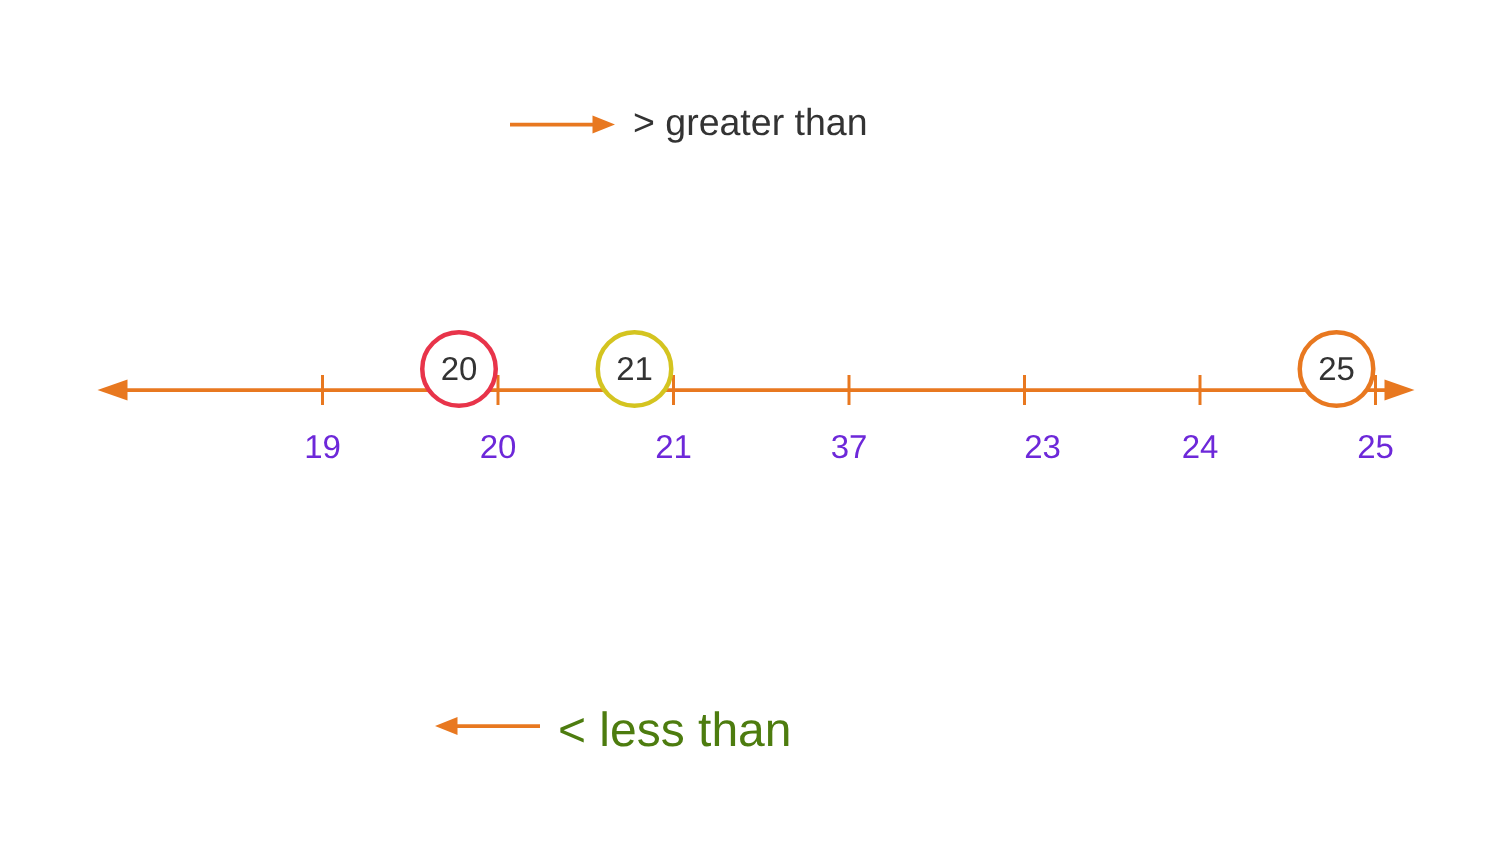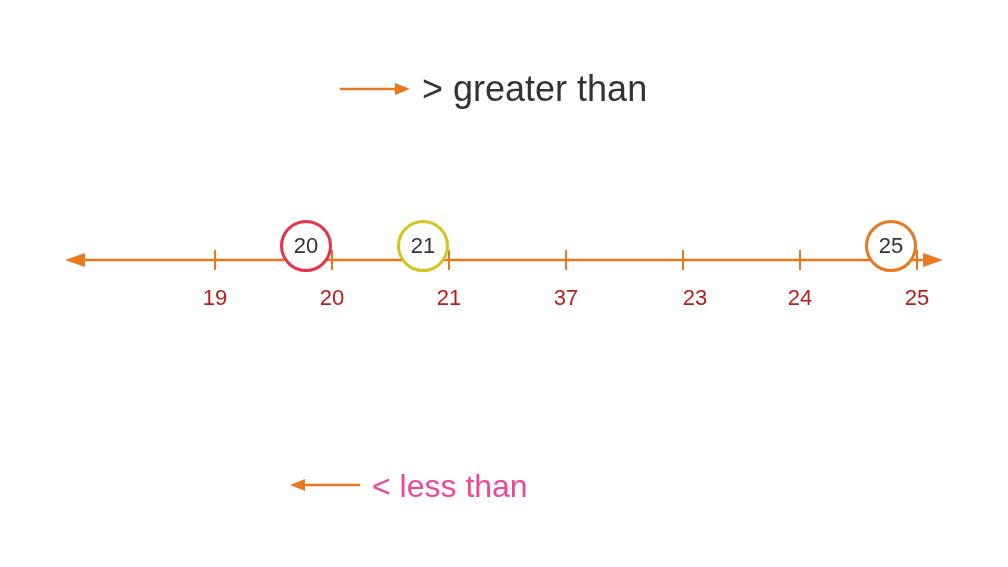--- a/index.html
+++ b/index.html
@@ -33,21 +33,21 @@
       display: flex;
       align-items: center;
     }
 
     .arrow-right svg {
       width: 70px;
       height: 20px;
     }
 
     .legend-text-greater {
-      font-size: 36px;
+      font-size: 25px;
       font-weight: 400;
       color: #333333;
       white-space: nowrap;
     }
 
     
     .legend-less {
       position: absolute;
       top: 468px;
       left: 290px;
@@ -57,21 +57,21 @@
     }
 
     .arrow-left svg {
       width: 70px;
       height: 20px;
     }
 
     .legend-text-less {
       font-size: 32px;
       font-weight: 400;
-      color: #ec4899;
+      color: #4d7c0f;
       white-space: nowrap;
     }
 
     
     .number-line-container {
       position: absolute;
       top: 240px;
       left: 60px;
       width: 888px;
       height: 60px;
@@ -117,21 +117,21 @@
       border-color: #e87820;
       left: 856px;
       transform: translateX(-26px);
     }
 
     
     .num-label {
       position: absolute;
       top: 285px;
       font-size: 22px;
-      color: #b91c1c;
+      color: #6d28d9;
       text-align: center;
       transform: translateX(-50%);
     }
   </style>
 </head>
 <body>
 
 <div class="container">
 
   <div class="legend-greater">

